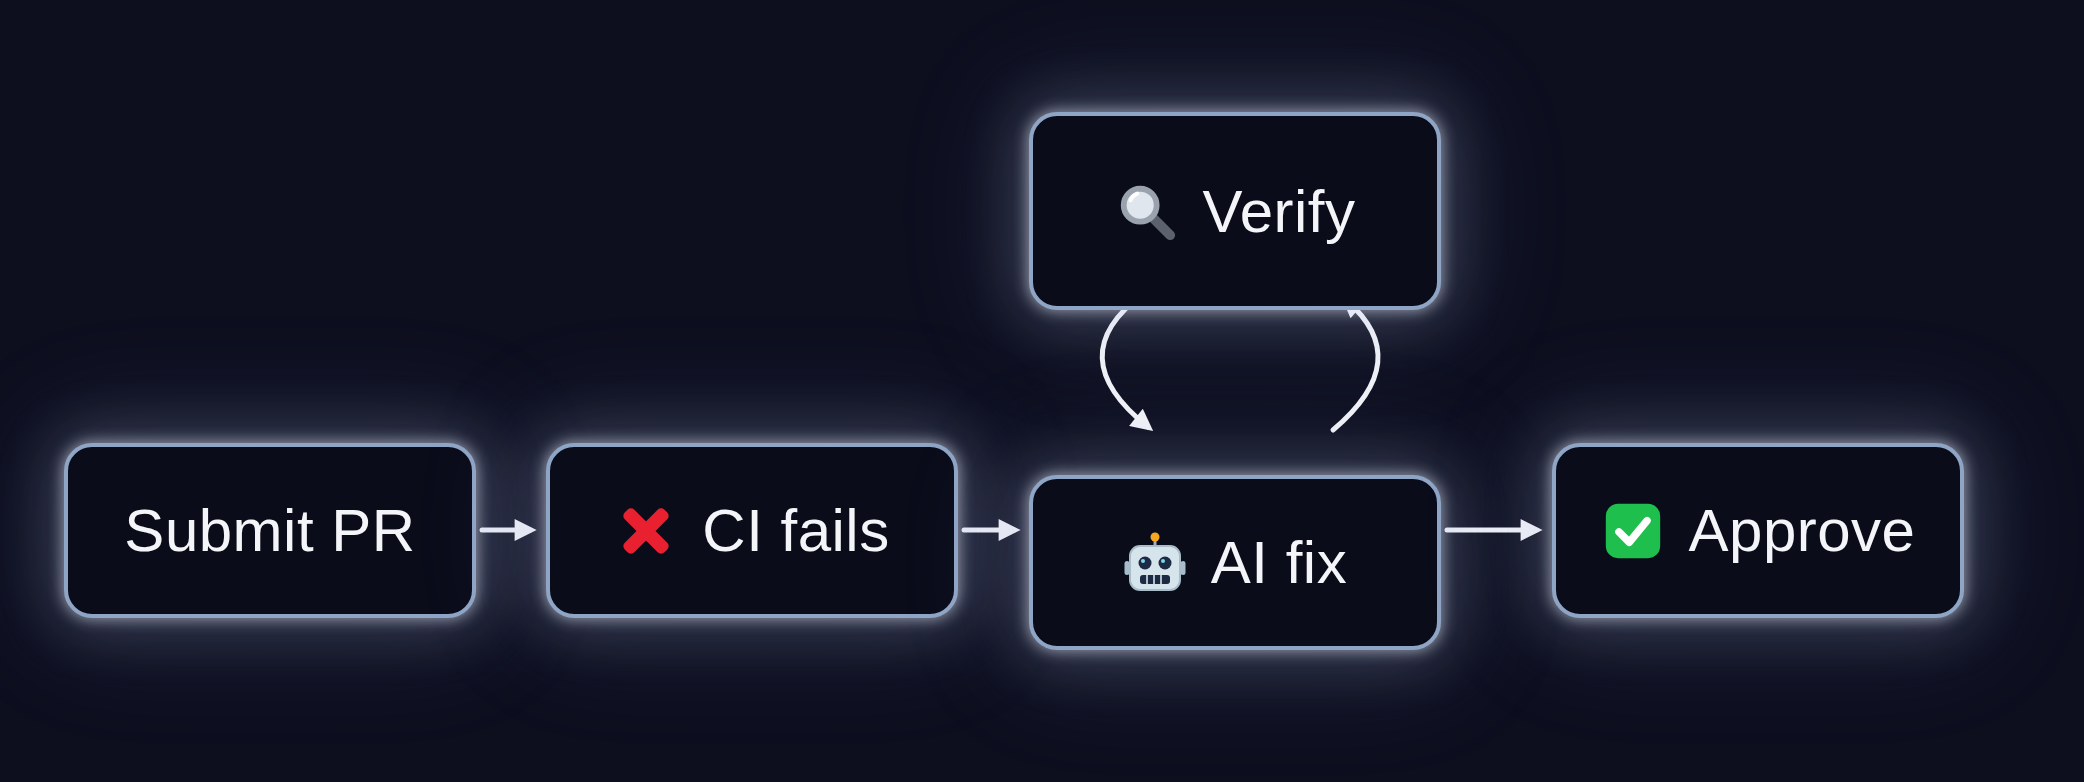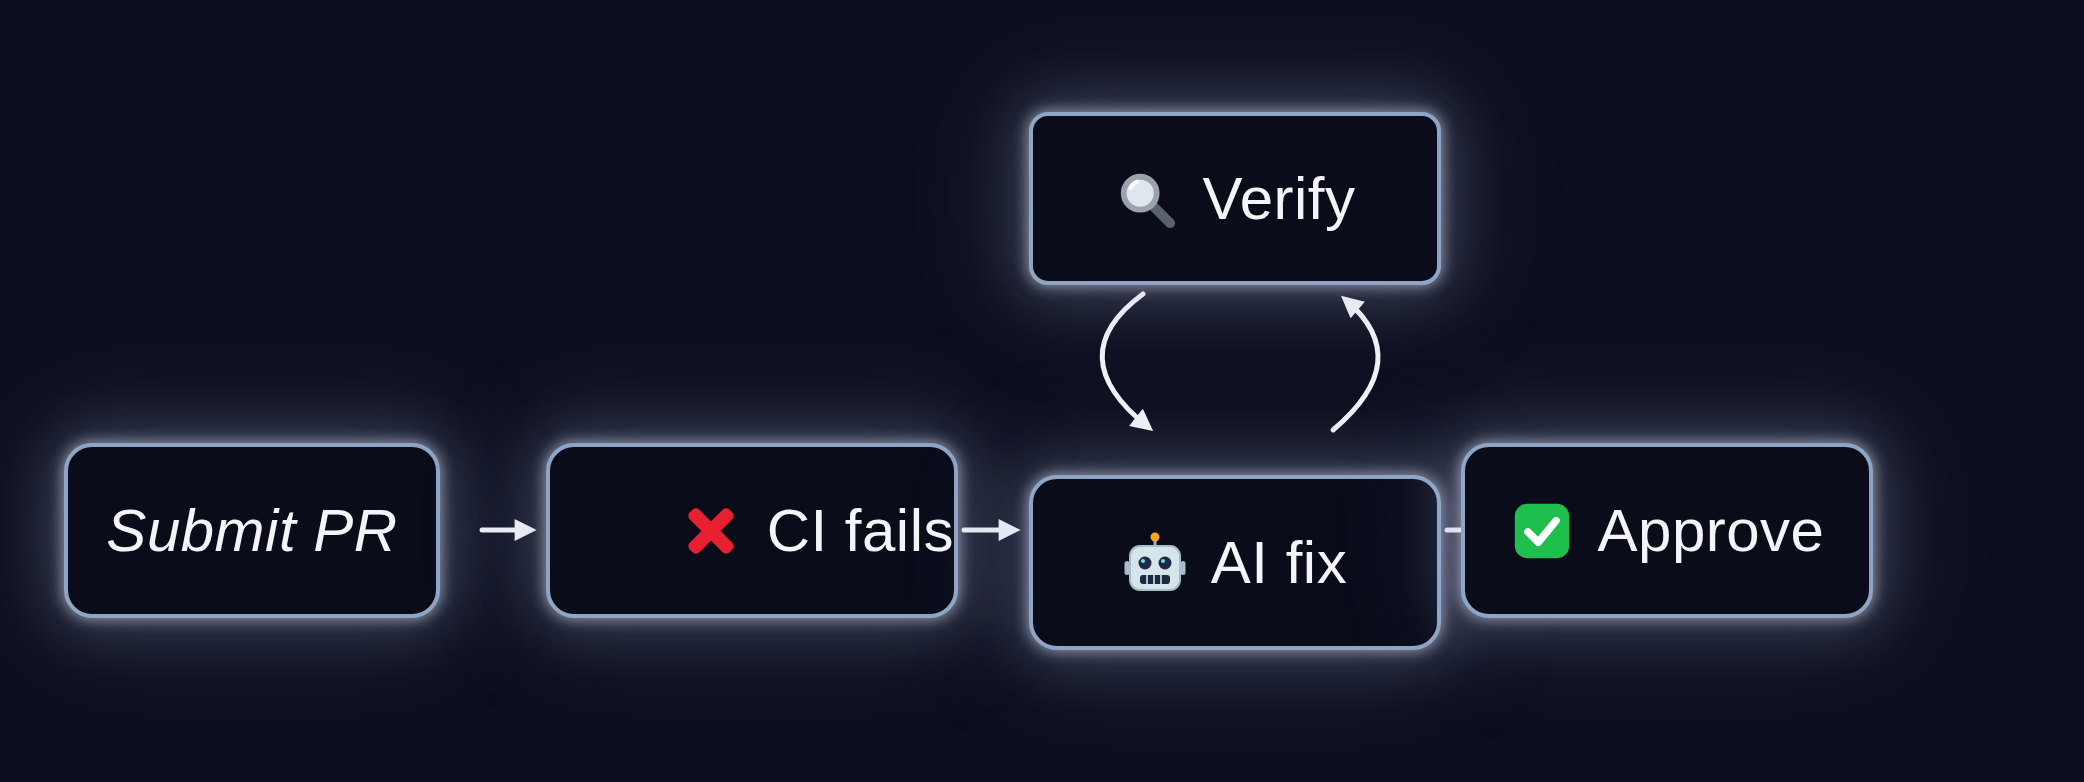--- a/index.html
+++ b/index.html
@@ -73,36 +73,36 @@
         <path class="arrowhead" d="M0,0 L10,5 L0,10 z"></path>
       </marker>
     </defs>
     <path class="edge" d="M 482 530 L 530 530" marker-end="url(#arrow)"></path>
     <path class="edge" d="M 964 530 L 1014 530" marker-end="url(#arrow)"></path>
     <path class="edge" d="M 1447 530 L 1536 530" marker-end="url(#arrow)"></path>
     <path class="edge" d="M 1143 294 Q 1059 356 1148 427" marker-end="url(#arrow)"></path>
     <path class="edge" d="M 1333 430 Q 1416 360 1346 300" marker-end="url(#arrow)"></path>
   </svg>
 
-  <div class="node" style="left:1029px; top:112px; width:412px; height:173px;border-radius:19px;">
+  <div class="node" style="left:1029px; top:112px; width:412px; height:198px;">
     <span class="icon">
       <svg width="62" height="62" viewBox="0 0 64 64" xmlns="http://www.w3.org/2000/svg">
         <line x1="39" y1="39" x2="57" y2="57" stroke="#5b626d" stroke-width="10" stroke-linecap="round"></line>
         <circle cx="26" cy="26" r="17" fill="#dfe6ee" stroke="#9aa3ad" stroke-width="6"></circle>
         <path d="M16 21 A 12 12 0 0 1 23 14" stroke="#ffffff" stroke-width="4" fill="none" stroke-linecap="round"></path>
       </svg>
     </span>
     <span class="label">Verify</span>
   </div>
 
-  <div class="node" style="left:64px; top:443px; width:376px; height:175px;font-style:italic;">
+  <div class="node" style="left:64px; top:443px; width:412px; height:175px;">
     <span class="label">Submit PR</span>
   </div>
 
-  <div class="node" style="left:546px; top:443px; width:412px; height:175px;justify-content:flex-end;">
+  <div class="node" style="left:546px; top:443px; width:412px; height:175px;">
     <span class="icon">
       <svg width="62" height="62" viewBox="0 0 64 64" xmlns="http://www.w3.org/2000/svg">
         <g transform="rotate(45 32 32)">
           <rect x="25" y="3" width="14" height="58" rx="5" fill="#e8202f"></rect>
           <rect x="3" y="25" width="58" height="14" rx="5" fill="#e8202f"></rect>
         </g>
       </svg>
     </span>
     <span class="label">CI fails</span>
   </div>
@@ -121,21 +121,21 @@
         <circle cx="40" cy="30" r="2" fill="#7fd4e8"></circle>
         <rect x="17" y="44" width="30" height="9" rx="3" fill="#1d2a44"></rect>
         <line x1="24" y1="44" x2="24" y2="53" stroke="#d6e4ec" stroke-width="1.6"></line>
         <line x1="31" y1="44" x2="31" y2="53" stroke="#d6e4ec" stroke-width="1.6"></line>
         <line x1="38" y1="44" x2="38" y2="53" stroke="#d6e4ec" stroke-width="1.6"></line>
       </svg>
     </span>
     <span class="label">AI fix</span>
   </div>
 
-  <div class="node" style="left:1461px; top:443px; width:412px; height:175px;">
+  <div class="node" style="left:1552px; top:443px; width:412px; height:175px;">
     <span class="icon">
       <svg width="60" height="60" viewBox="0 0 64 64" xmlns="http://www.w3.org/2000/svg">
         <rect x="3" y="3" width="58" height="58" rx="13" fill="#1fbf4e"></rect>
         <path d="M17 33 L28 44 L47 21" stroke="#ffffff" stroke-width="8" fill="none" stroke-linecap="round" stroke-linejoin="round"></path>
       </svg>
     </span>
     <span class="label">Approve</span>
   </div>
 
 </div>

